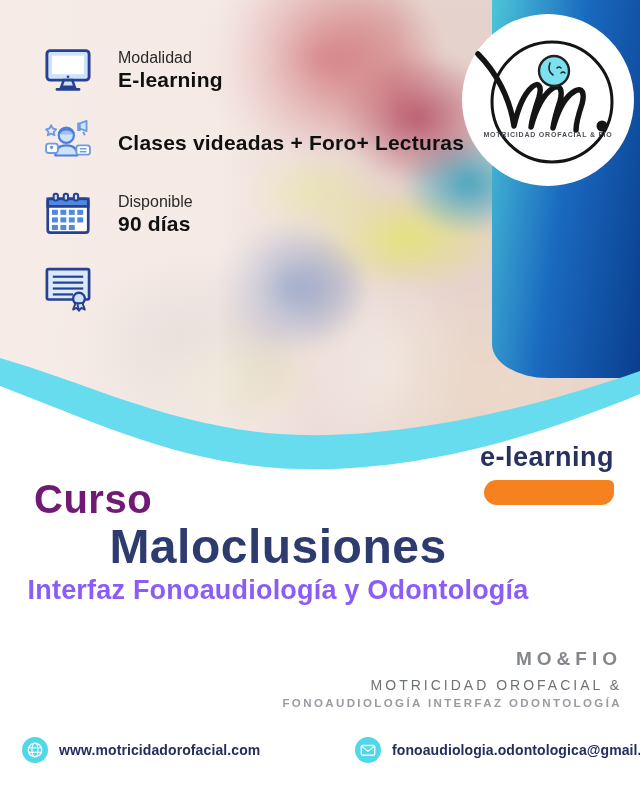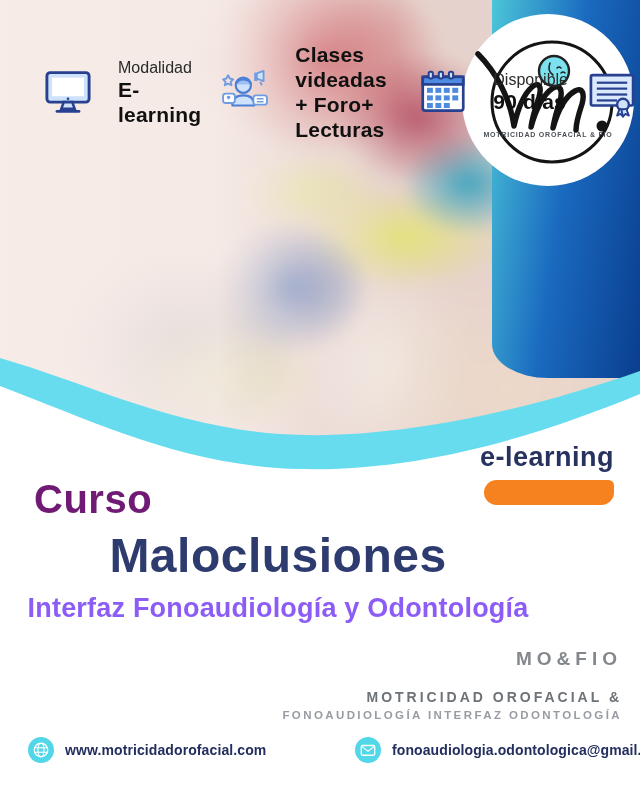--- a/index.html
+++ b/index.html
@@ -40,41 +40,41 @@
   .logo-badge{
     position:absolute;top:14px;left:462px;width:172px;height:172px;border-radius:50%;
     background:#fff;
   }
   .logo-badge svg{position:absolute;top:0;left:0;}
   .logo-brand-text{
     position:absolute;top:117px;left:0;width:100%;text-align:center;
     font-size:7px;font-weight:bold;letter-spacing:.8px;color:#4a4f55;
   }
   
-  .info-list{position:absolute;top:42px;left:40px;display:flex;flex-direction:row;gap:16px;}
+  .info-list{position:absolute;top:42px;left:40px;display:flex;flex-direction:column;gap:16px;}
   .info-row{display:flex;align-items:center;gap:22px;}
   .info-ic{width:56px;height:56px;flex:0 0 56px;display:flex;align-items:center;justify-content:center;}
   .info-label{font-size:16px;color:#2a2a2a;line-height:19px;}
   .info-value{font-size:21px;font-weight:bold;color:#101010;line-height:25px;letter-spacing:.2px;}
   
   .elearning-badge{position:absolute;top:442px;right:26px;display:flex;flex-direction:column;align-items:flex-end;}
   .elearning-label{font-size:27px;font-weight:bold;color:#27325f;letter-spacing:.5px;line-height:30px;}
   .elearning-underline{width:130px;height:25px;margin-top:8px;background:#f5821f;border-radius:14px 6px 14px 14px;}
   .course-kicker{position:absolute;top:477px;left:34px;font-size:40px;font-weight:bold;color:#701a75;letter-spacing:.5px;}
   .title-block{position:absolute;top:519px;left:0;width:556px;text-align:center;}
-  .course-title{margin:11px;font-size:48px;font-weight:bold;color:#2e3b6e;letter-spacing:.5px;line-height:52px;}
+  .course-title{margin:2px;font-size:48px;font-weight:bold;color:#2e3b6e;letter-spacing:.5px;line-height:52px;}
   .course-subtitle{margin:2px 0 0 0;font-size:27px;font-weight:bold;color:#8b5cf6;letter-spacing:.2px;line-height:31px;}
   
   .brand-footer{position:absolute;top:648px;left:0;width:622px;text-align:right;}
   .brand-wordmark{font-size:19px;font-weight:bold;letter-spacing:5px;color:#84888d;}
-  .brand-line1{margin-top:19px;font-size:14px;font-weight:bold;letter-spacing:3px;color:#6d7277;}
+  .brand-line1{margin-top:7px;font-size:14px;font-weight:normal;letter-spacing:3px;color:#6d7277;}
   .brand-line2{margin-top:4px;font-size:11.5px;letter-spacing:2.4px;color:#989ca2;font-weight:bold;}
   
   .contact-item{position:absolute;top:737px;display:flex;align-items:center;gap:11px;cursor:pointer;}
-  .contact-item.left{left:28px;}
+  .contact-item.left{left:22px;}
   .contact-item.right{left:355px;}
   .contact-circle{width:26px;height:26px;border-radius:50%;background:#52d7e9;display:flex;align-items:center;justify-content:center;flex:0 0 26px;}
   .contact-text{font-size:14px;font-weight:bold;color:#232e5e;letter-spacing:.1px;}
 </style>
 </head>
 <body>
 
 <div class="poster">
 
   <div class="hero">

